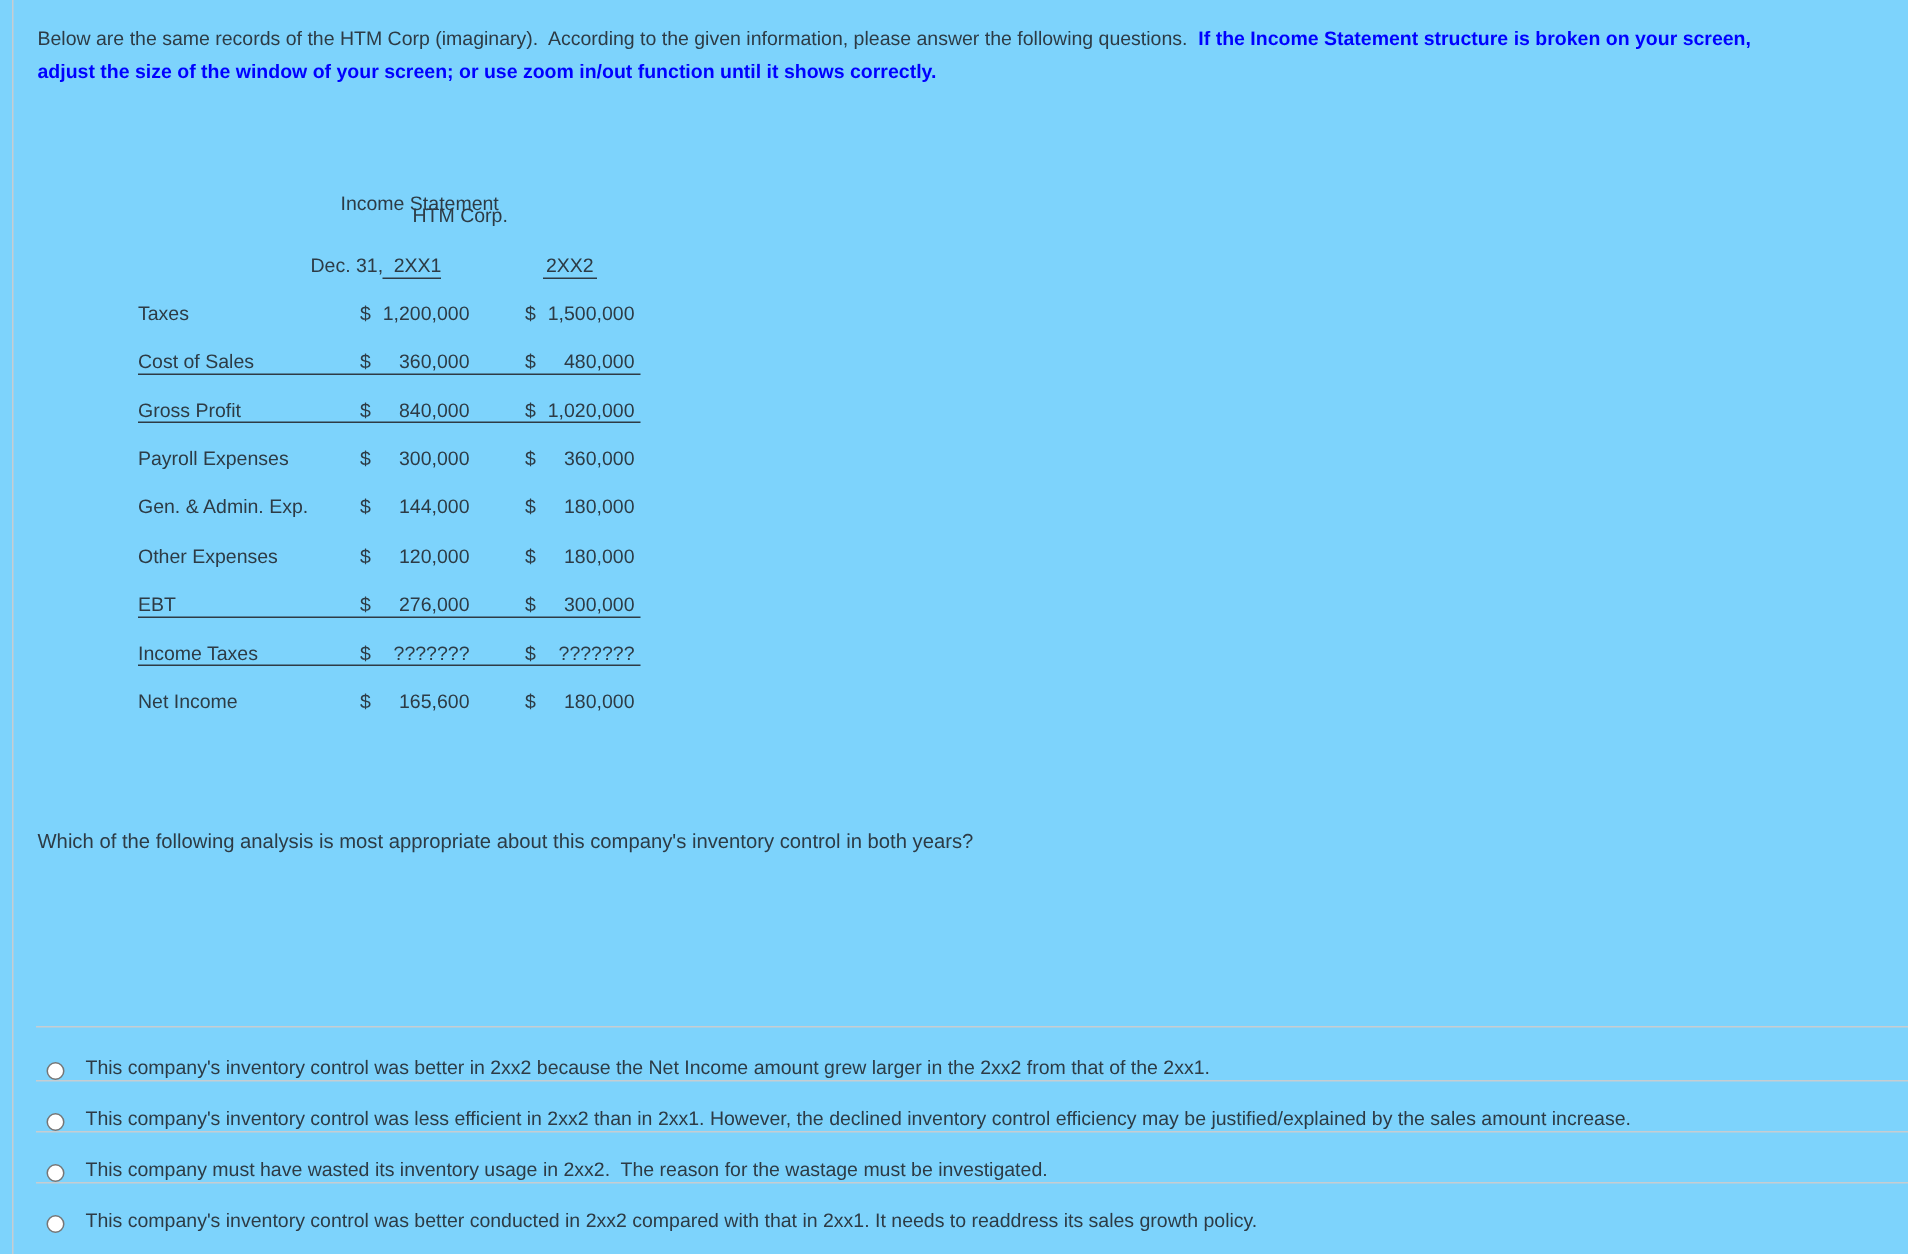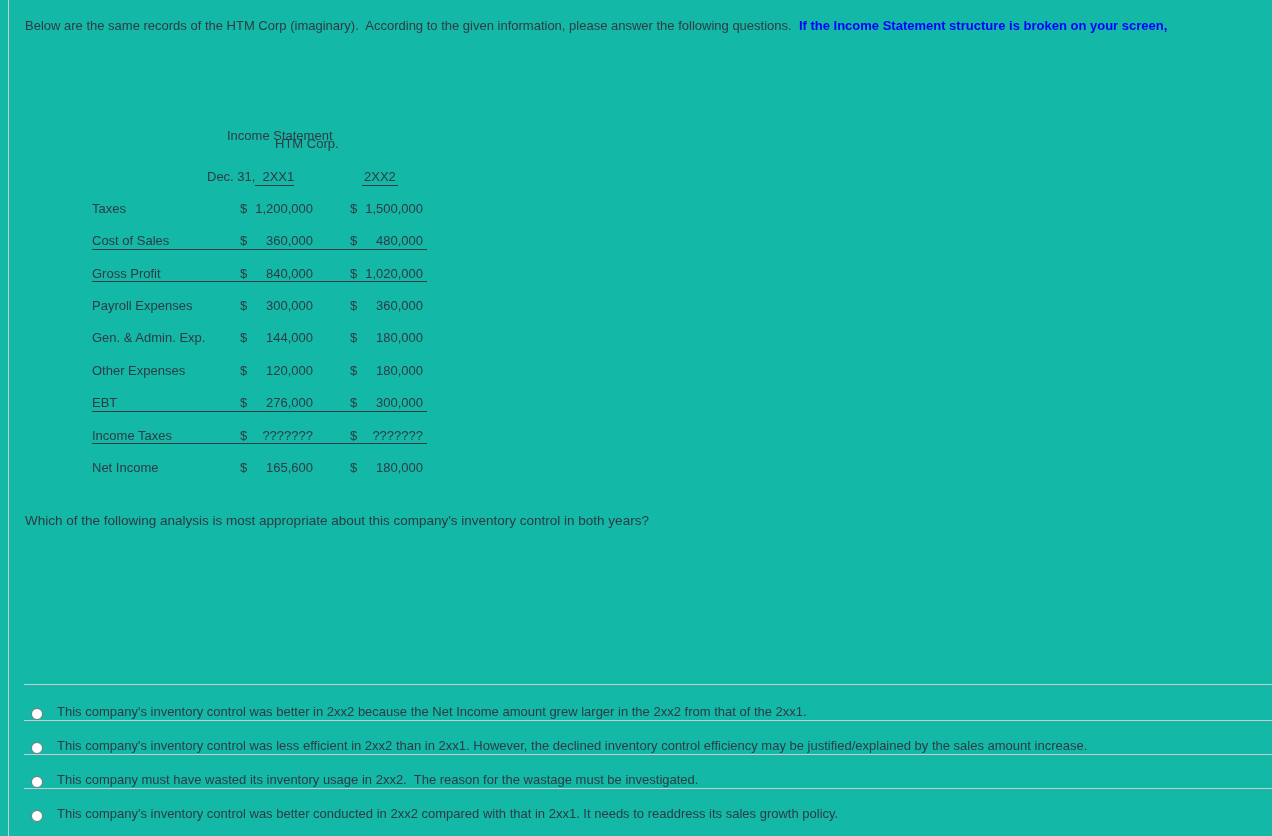--- a/index.html
+++ b/index.html
@@ -4,21 +4,21 @@
 <style>
   :root{
     --text:#2D3B45;
     --blue:#0000FF;
     --divider:#C7CDD1;
     --radio:#767676;
   }
   *{margin:0;padding:0;box-sizing:border-box;}
   html,body{background:#ffffff;}
   body{font-family:"Liberation Sans", sans-serif;color:var(--text);}
-  #page{position:relative;width:1272px;height:836px;background:#14b8a6;overflow:hidden;}
+  #page{position:relative;width:1272px;height:836px;background:#7dd3fc;overflow:hidden;}
 
   
   .left-border{position:absolute;left:8px;top:0;bottom:0;width:1px;background:var(--divider);}
 
   
   .instructions{position:absolute;left:25px;top:15px;width:1235px;
     font-size:13px;line-height:22px;}
   .instructions .hl{color:var(--blue);font-weight:bold;}
 
   
@@ -32,39 +32,40 @@
     border-bottom:1px solid var(--text);}
   .title-row .t{position:relative;left:135px;margin-top:48px;}
   .company-row .t{position:relative;left:183px;}
   .header-row{position:relative;text-align:right;}
   .header-row .date{position:absolute;left:115px;top:9px;}
   .header-row .y1{border-bottom:1px solid var(--text);padding-left:7px;padding-bottom:1px;}
   .header-row .y2{position:absolute;left:270px;top:9px;border-bottom:1px solid var(--text);
     padding:0 2px 1px 2px;}
 
   
-  .question{position:absolute;left:25px;top:512px;width:1200px;font-size:13.5px;line-height:17px;}
+  .question{position:absolute;left:25px;top:552px;width:1200px;font-size:13.5px;line-height:17px;}
 
   
   .options{position:absolute;left:24px;top:684px;width:1248px;}
   .option{display:flex;align-items:flex-end;height:34px;border-top:1px solid var(--divider);
     padding-left:7px;cursor:pointer;}
   .option:first-child{height:36px;}
   .radio{width:12px;height:12px;flex:0 0 12px;border:1px solid var(--radio);border-radius:50%;
     background:#fff;margin-right:14px;}
   .option .olabel{font-size:13px;line-height:16px;}
 </style>
 </head>
 <body>
 
 <div id="page">
   <div class="left-border"></div>
 
   <div class="instructions">
     <span>Below are the same records of the HTM Corp (imaginary).&nbsp; According to the given information, please answer the following questions.&nbsp; </span><span class="hl">If the Income Statement structure is broken on your screen,</span><br>
+    <span class="hl">adjust the size of the window of your screen; or use zoom in/out function until it shows correctly.</span>
   </div>
 
   <div class="statement">
     <div class="srow title-row">
       <span class="t">Income Statement</span>
     </div>
     <div class="srow company-row">
       <span class="t">HTM Corp.</span>
     </div>
     <div class="srow header-row">

